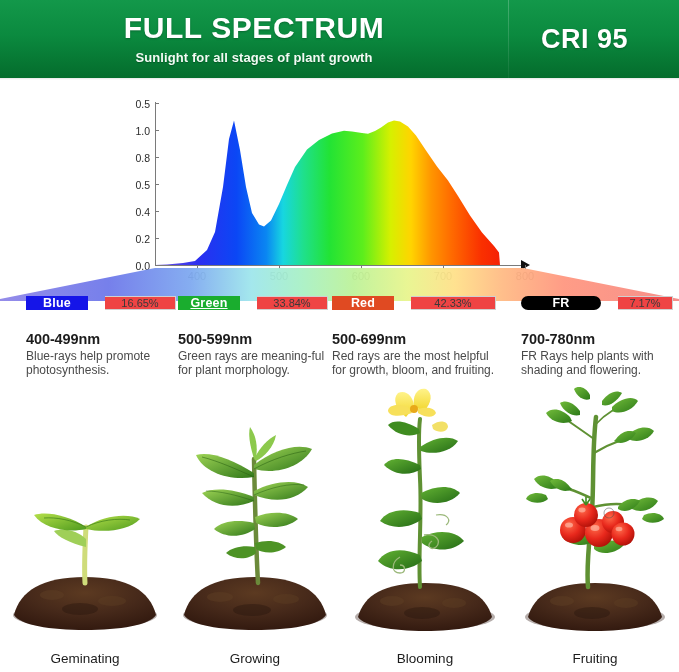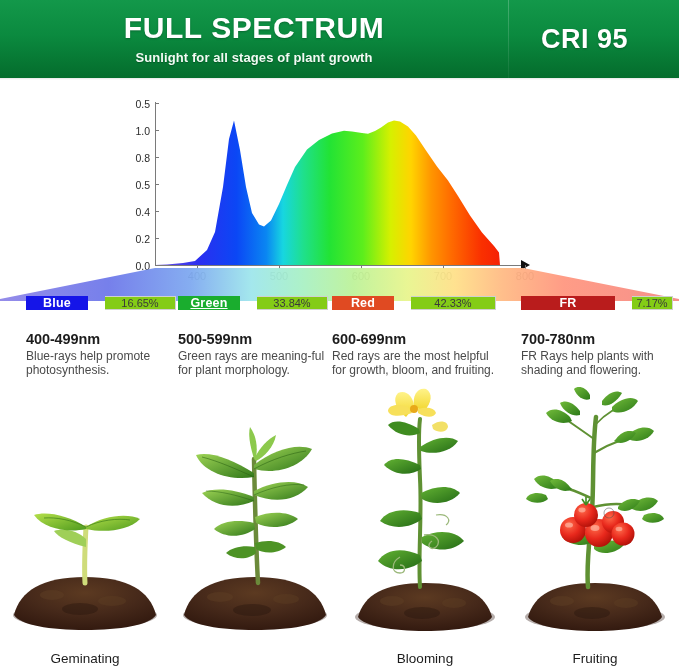--- a/index.html
+++ b/index.html
@@ -44,21 +44,21 @@
   
   .fan{position:absolute;left:0;top:268px;width:679px;height:34px;}
 
   
   .legend{position:absolute;left:0;top:292px;width:679px;height:78px;}
   .lcol{position:absolute;top:0;width:150px;}
   .badge-row{display:flex;height:18px;align-items:flex-end;margin-bottom:21px;gap:17px;}
   .badge-name{width:62px;display:flex;align-items:center;justify-content:center;
     color:#fff;font-size:12.5px;font-weight:bold;letter-spacing:.2px;}
   .badge-pct{flex:1;display:flex;align-items:center;justify-content:center;
-    background:#84cc16;border:1px solid #d0d0d0;border-left:none;
+    background:#ef4444;border:1px solid #d0d0d0;border-left:none;
     color:#3a3a3a;font-size:11px;}
   .nm{color:#1c1c1c;font-size:14.5px;font-weight:bold;letter-spacing:-.1px;margin-bottom:3px;}
   .desc{color:#4a4a4a;font-size:12px;line-height:13.5px;}
 
   
   .plants{position:absolute;left:0;top:372px;width:678px;height:300px;}
   .pcell{position:absolute;top:0;width:170px;height:300px;}
   .plant-stage{position:absolute;left:0;bottom:40px;width:170px;height:245px;}
   .plabel{position:absolute;left:0;bottom:6px;width:170px;text-align:center;
     color:#1c1c1c;font-size:13.5px;}
@@ -186,27 +186,27 @@
     </div>
     <div class="nm">500-599nm</div>
     <div class="desc">Green rays are meaning-ful for plant morphology.</div>
   </div>
 
   <div class="lcol" style="left:332px;width:172px;">
     <div class="badge-row">
       <div class="badge-name" style="background:#e04a22;">Red</div>
       <div class="badge-pct" style="max-width:84px;">42.33%</div>
     </div>
-    <div class="nm">600-699nm</div>
+    <div class="nm">500-699nm</div>
     <div class="desc">Red rays are the most helpful for growth, bloom, and fruiting.</div>
   </div>
 
   <div class="lcol" style="left:521px;width:152px;">
     <div class="badge-row">
-      <div class="badge-name" style="background:#b91c1c;width:94px;">FR</div>
+      <div class="badge-name" style="background:#000000;width:80px;border-radius:7px;">FR</div>
       <div class="badge-pct">7.17%</div>
     </div>
     <div class="nm">700-780nm</div>
     <div class="desc">FR Rays help plants with shading and flowering.</div>
   </div>
 </div>
 
 <div class="plants">
 
   <div class="pcell" style="left:0px;">
@@ -277,20 +277,21 @@
 
         <path d="M84,72 C80,58 78,48 80,40 C86,48 88,60 86,70 Z" fill="#8cc94c"></path>
         <path d="M84,72 C90,60 98,52 106,48 C104,60 94,70 86,74 Z" fill="#8cc94c"></path>
 
         <path d="M84,90 C66,82 48,74 32,70" stroke="#2a6313" stroke-width="1" fill="none" opacity=".55"></path>
         <path d="M84,82 C102,72 122,66 136,64" stroke="#2a6313" stroke-width="1" fill="none" opacity=".55"></path>
         <path d="M84,114 C66,108 50,104 36,104" stroke="#2a6313" stroke-width="1" fill="none" opacity=".5"></path>
         <path d="M84,108 C102,100 120,96 134,98" stroke="#2a6313" stroke-width="1" fill="none" opacity=".5"></path>
       </svg>
     </div>
+    <div class="plabel">Growing</div>
   </div>
 
   <div class="pcell" style="left:340px;">
     <div class="plant-stage">
       <svg width="170" height="245" viewBox="0 0 170 245">
         <defs>
           <radialGradient id="soil3" cx="50%" cy="30%" r="72%">
             <stop offset="0%" stop-color="#5c3a21"></stop>
             <stop offset="55%" stop-color="#46291a"></stop>
             <stop offset="100%" stop-color="#32190f"></stop>

